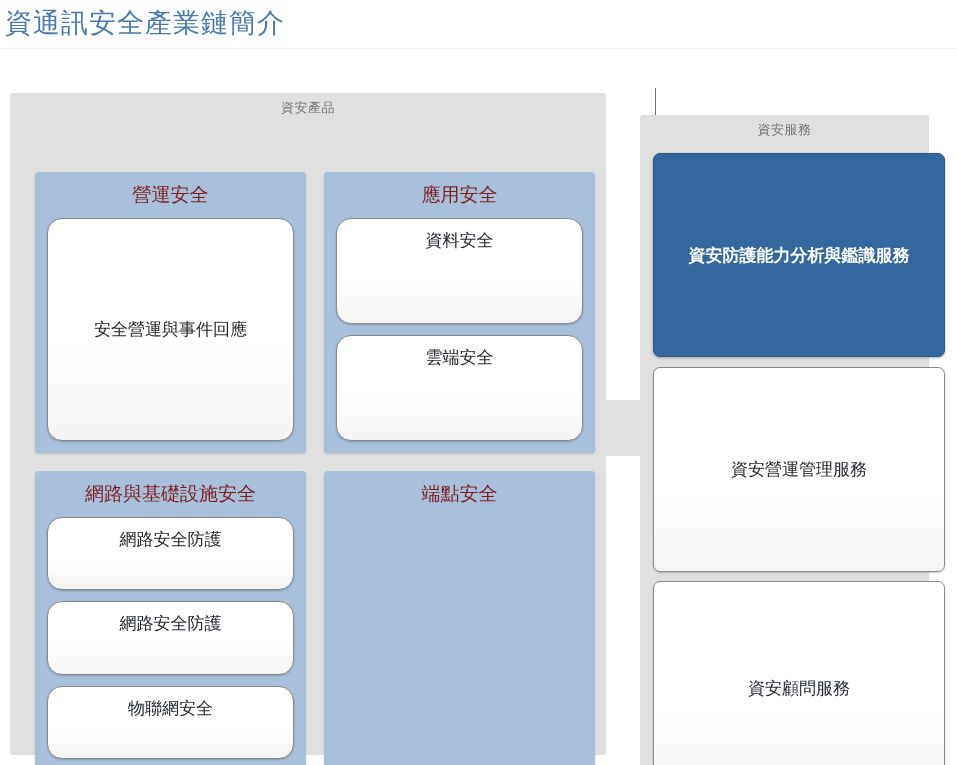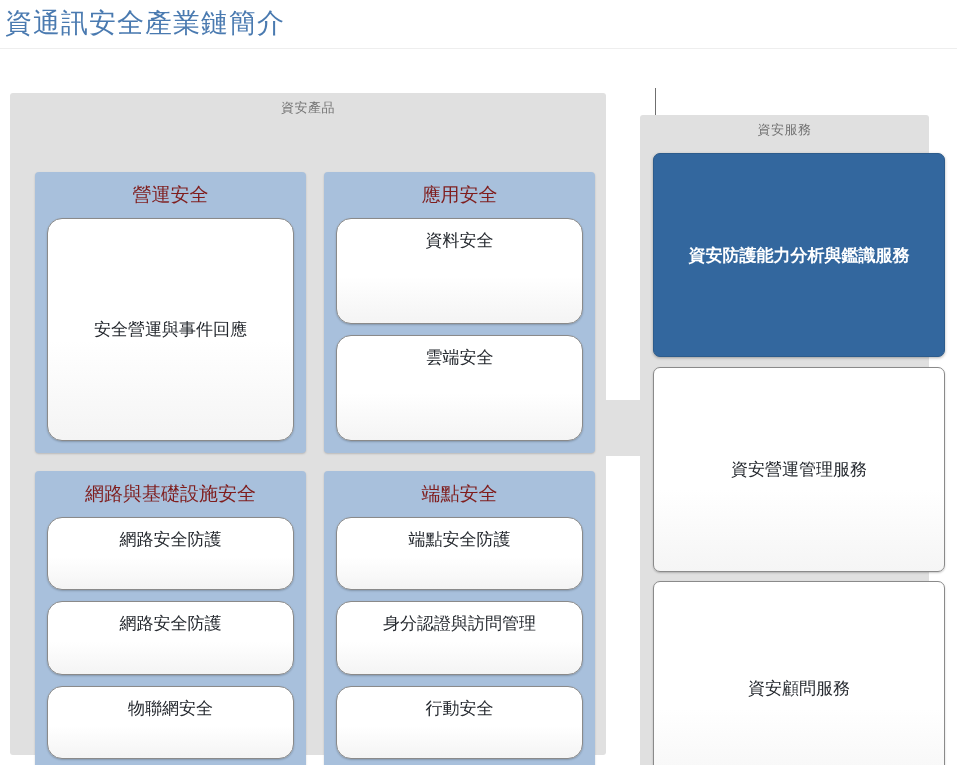--- a/index.html
+++ b/index.html
@@ -179,25 +179,20 @@
       <div class="group-title">網路與基礎設施安全</div>
       <div class="group-body">
         <div class="card">網路安全防護</div>
         <div class="card">網路安全防護</div>
         <div class="card">物聯網安全</div>
       </div>
     </div>
 
     <div class="group group-3" id="group-endpoint">
       <div class="group-title">端點安全</div>
-      <div class="group-body">
-        <div class="card">端點安全防護</div>
-        <div class="card">身分認證與訪問管理</div>
-        <div class="card">行動安全</div>
-      </div>
     </div>
   </div>
 
   <div id="panel-divider"></div>
 
   <div class="panel" id="panel-services">
     <div class="panel-title">資安服務</div>
 
     <div class="service-card highlight" id="service-card-0">資安防護能力分析與鑑識服務</div>
     <div class="service-card plain" id="service-card-1">資安營運管理服務</div>

